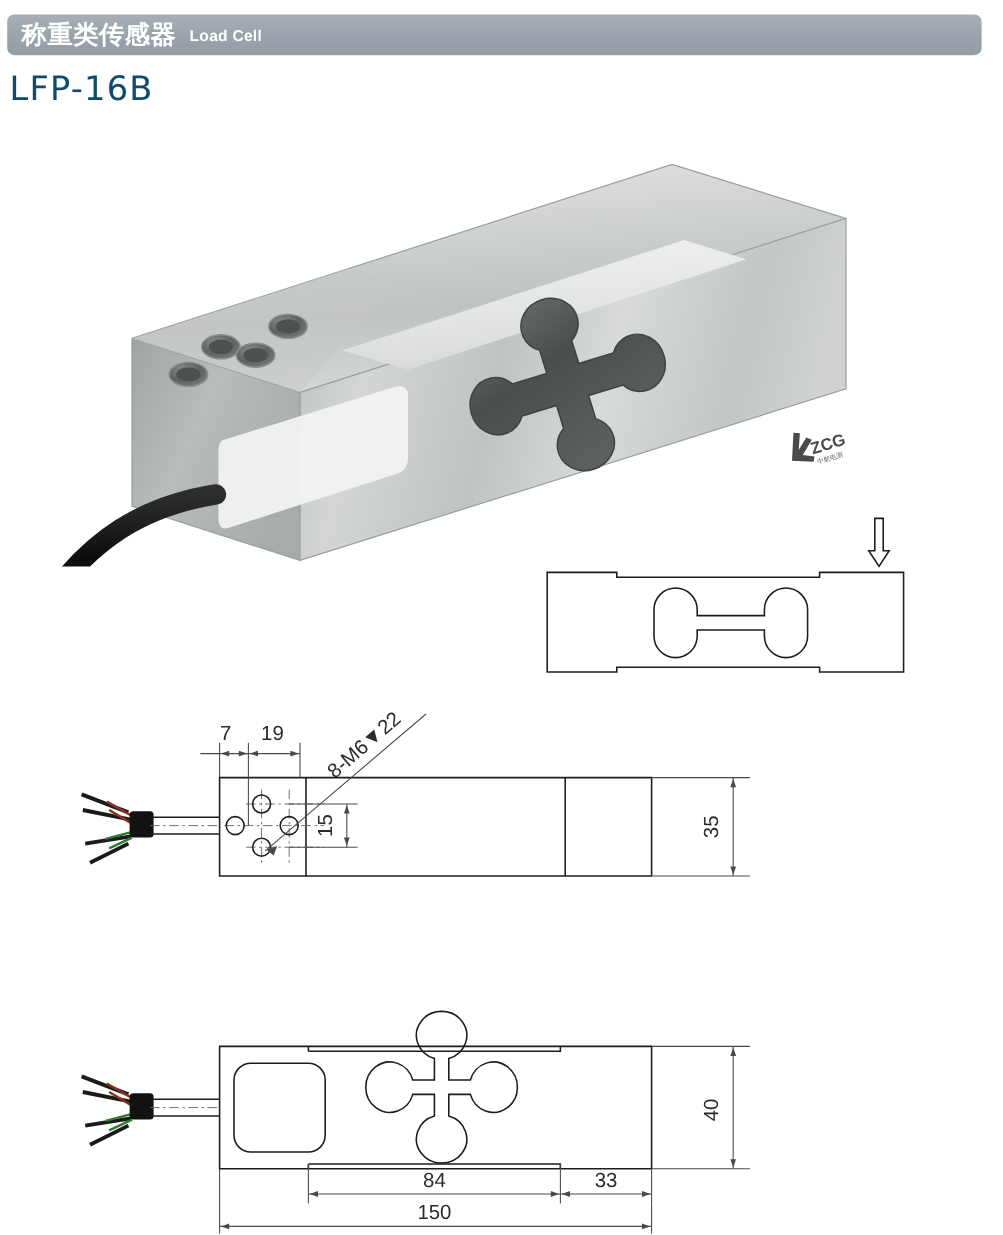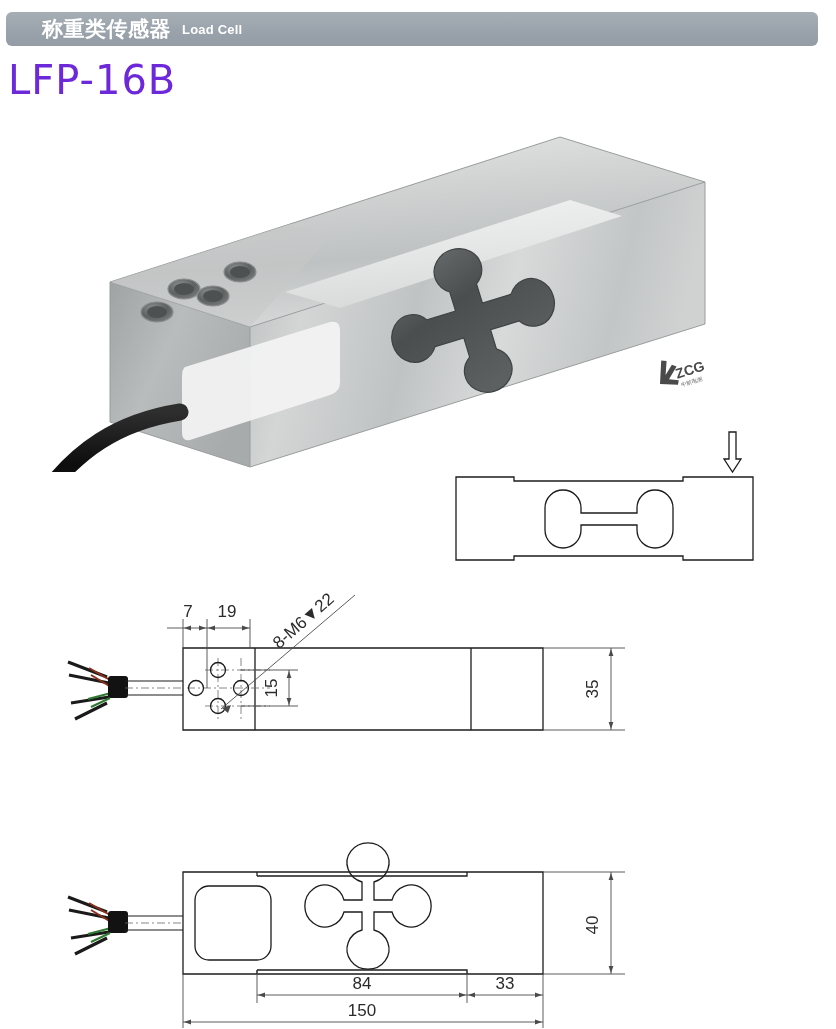--- a/index.html
+++ b/index.html
@@ -31,39 +31,38 @@
     box-sizing: border-box;
     padding-left: 12px;
   }
   #header-cn {
     color: #ffffff;
     font-size: 21px;
     font-weight: bold;
     letter-spacing: 0.5px;
     line-height: 1;
     font-family: "DejaVu Sans", sans-serif;
-    margin-left: 24px;
   }
   #header-en {
     color: #ffffff;
     font-size: 13px;
     font-weight: bold;
     margin-left: 11px;
     line-height: 1;
     letter-spacing: 0.2px;
   }
 
   
   #model-title {
     position: absolute;
     left: 8px;
     top: 60px;
-    font-size: 40px;
+    font-size: 28px;
     font-weight: normal;
-    color: #6d28d9;
+    color: #0c4a6e;
     letter-spacing: 1px;
     line-height: 1;
     font-family: "DejaVu Sans", sans-serif;
   }
 
   
   #product-photo {
     position: absolute;
     left: 0px;
     top: 112px;

